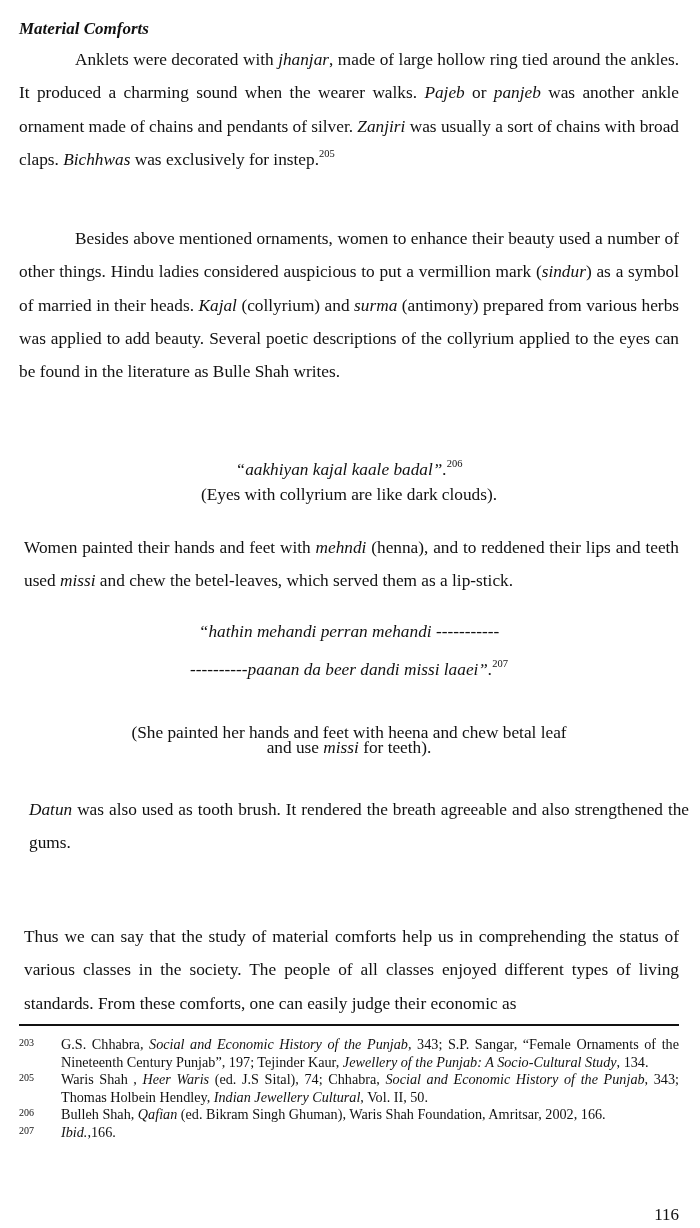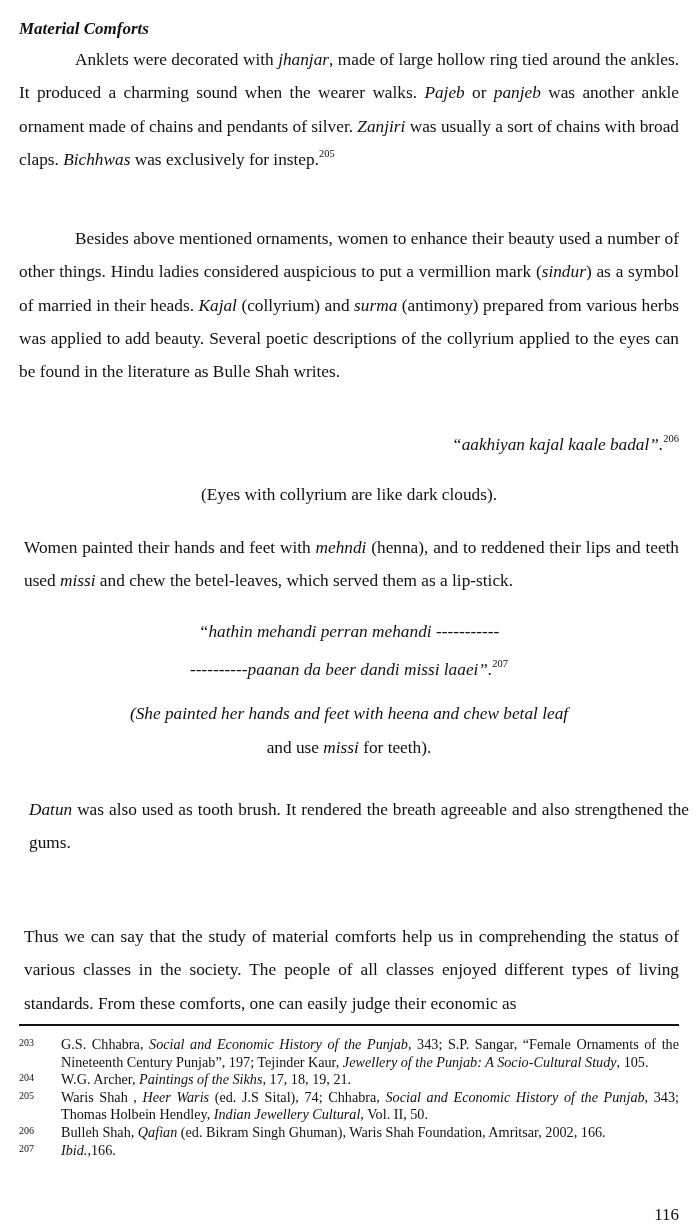--- a/index.html
+++ b/index.html
@@ -42,44 +42,40 @@
 <body>
 
 <div class="page">
 
   <div class="heading">Material Comforts</div>
 
   <p class="para indent" style="top:43px; margin:0;"><span>Anklets were decorated with </span><i>jhanjar</i><span>, made of large hollow ring tied around the ankles. It produced a charming sound when the wearer walks. </span><i>Pajeb</i><span> or </span><i>panjeb</i><span> was another ankle ornament made of chains and pendants of silver. </span><i>Zanjiri</i><span> was usually a sort of chains with broad claps. </span><i>Bichhwas</i><span> was exclusively for instep.</span><sup>205</sup></p>
 
   <p class="para indent" style="top:222px; margin:0;"><span>Besides above mentioned ornaments, women to enhance their beauty used a number of other things. Hindu ladies considered auspicious to put a vermillion mark (</span><i>sindur</i><span>) as a symbol of married in their heads. </span><i>Kajal</i><span> (collyrium) and </span><i>surma</i><span> (antimony) prepared from various herbs was applied to add beauty. Several poetic descriptions of the collyrium applied to the eyes can be found in the literature as Bulle Shah writes.</span></p>
 
-  <div class="center-line" style="top:434px;text-align:right;"><i>“aakhiyan kajal kaale badal”.</i><sup>206</sup></div>
+  <div class="center-line" style="top:459px;"><i>“aakhiyan kajal kaale badal”.</i><sup>206</sup></div>
   <div class="center-line" style="top:484px;">(Eyes with collyrium are like dark clouds).</div>
 
   <p class="para" style="top:531px; margin:0; padding-left:5px; width:655px;"><span>Women painted their hands and feet with </span><i>mehndi</i><span> (henna), and to reddened their lips and teeth used </span><i>missi</i><span> and chew the betel-leaves, which served them as a lip-stick.</span></p>
 
   <div class="center-line" style="top:621px;"><i>“hathin mehandi perran mehandi -----------</i></div>
   <div class="center-line" style="top:659px;"><span>----------</span><i>paanan da beer dandi missi laaei”.</i><sup>207</sup></div>
-  <div class="center-line" style="top:703px;font-style:italic;">(She painted her hands and feet with heena and chew betal leaf</div>
+  <div class="center-line" style="top:722px;">(She painted her hands and feet with heena and chew betal leaf</div>
   <div class="center-line" style="top:737px;"><span>and use </span><i>missi</i><span> for teeth).</span></div>
 
   <p class="para" style="top:783px; margin:10px;"><i>Datun</i><span> was also used as tooth brush. It rendered the breath agreeable and also strengthened the gums.</span></p>
 
   <p class="para" style="top:920px; margin:0; padding-left:5px; width:655px;"><span>Thus we can say that the study of material comforts help us in comprehending the status of various classes in the society. The people of all classes enjoyed different types of living standards. From these comforts, one can easily judge their economic as</span></p>
 
   <div class="rule"></div>
 
   <div class="fn-list">
     <div class="fn">
       <span class="fn-num">203</span>
-      <span class="fn-text"><span>G.S. Chhabra, </span><i>Social and Economic History of the Punjab</i><span>,  343; S.P. Sangar, “Female Ornaments of the Nineteenth Century Punjab”, 197; Tejinder Kaur, </span><i>Jewellery of the Punjab: A Socio-Cultural Study</i><span>, 105.</span></span>
-    </div>
-    <div class="fn">
-      <span class="fn-num">204</span>
-      <span class="fn-text"><span>W.G. Archer, </span><i>Paintings of the Sikhs</i><span>, 17, 18, 19, 21.</span></span>
+      <span class="fn-text"><span>G.S. Chhabra, </span><i>Social and Economic History of the Punjab</i><span>,  343; S.P. Sangar, “Female Ornaments of the Nineteenth Century Punjab”, 197; Tejinder Kaur, </span><i>Jewellery of the Punjab: A Socio-Cultural Study</i><span>, 134.</span></span>
     </div>
     <div class="fn">
       <span class="fn-num">205</span>
       <span class="fn-text"><span>Waris Shah , </span><i>Heer Waris</i><span> (ed. J.S Sital), 74;  Chhabra, </span><i>Social and Economic History of the Punjab</i><span>, 343; Thomas Holbein Hendley, </span><i>Indian Jewellery Cultural</i><span>, Vol. II, 50.</span></span>
     </div>
     <div class="fn">
       <span class="fn-num">206</span>
       <span class="fn-text"><span>Bulleh Shah, </span><i>Qafian</i><span> (ed. Bikram Singh Ghuman), Waris Shah Foundation, Amritsar, 2002, 166.</span></span>
     </div>
     <div class="fn">

